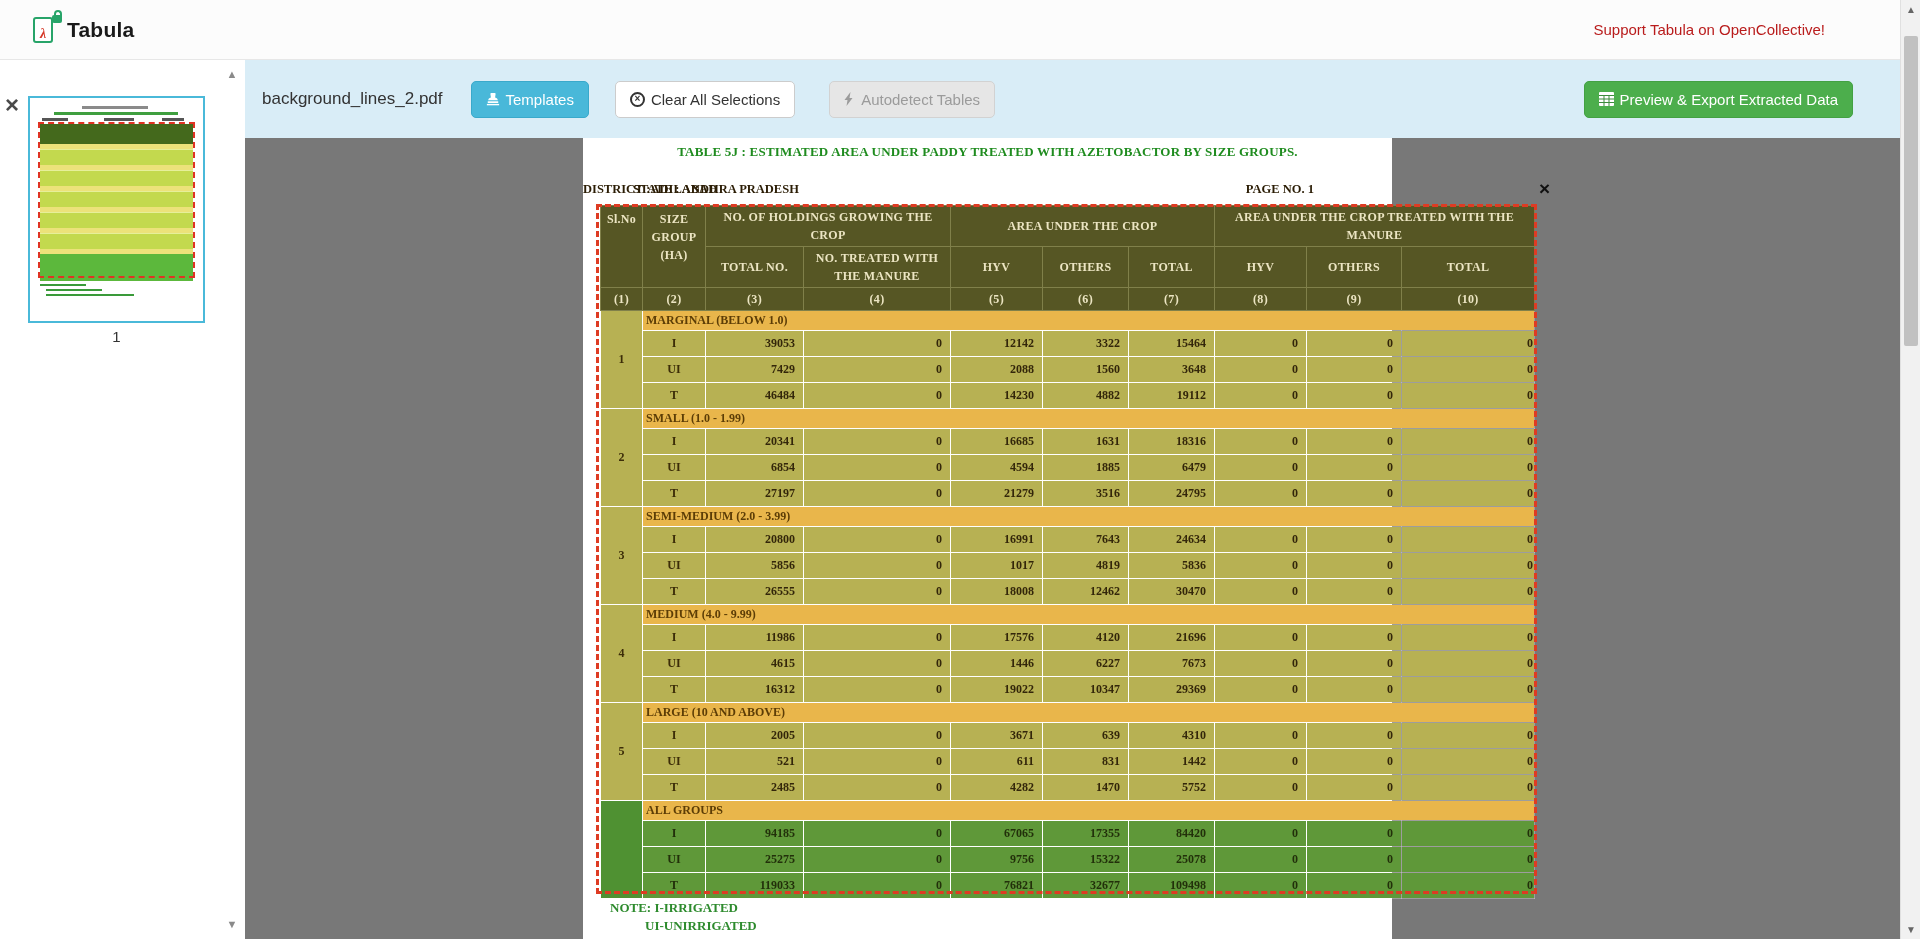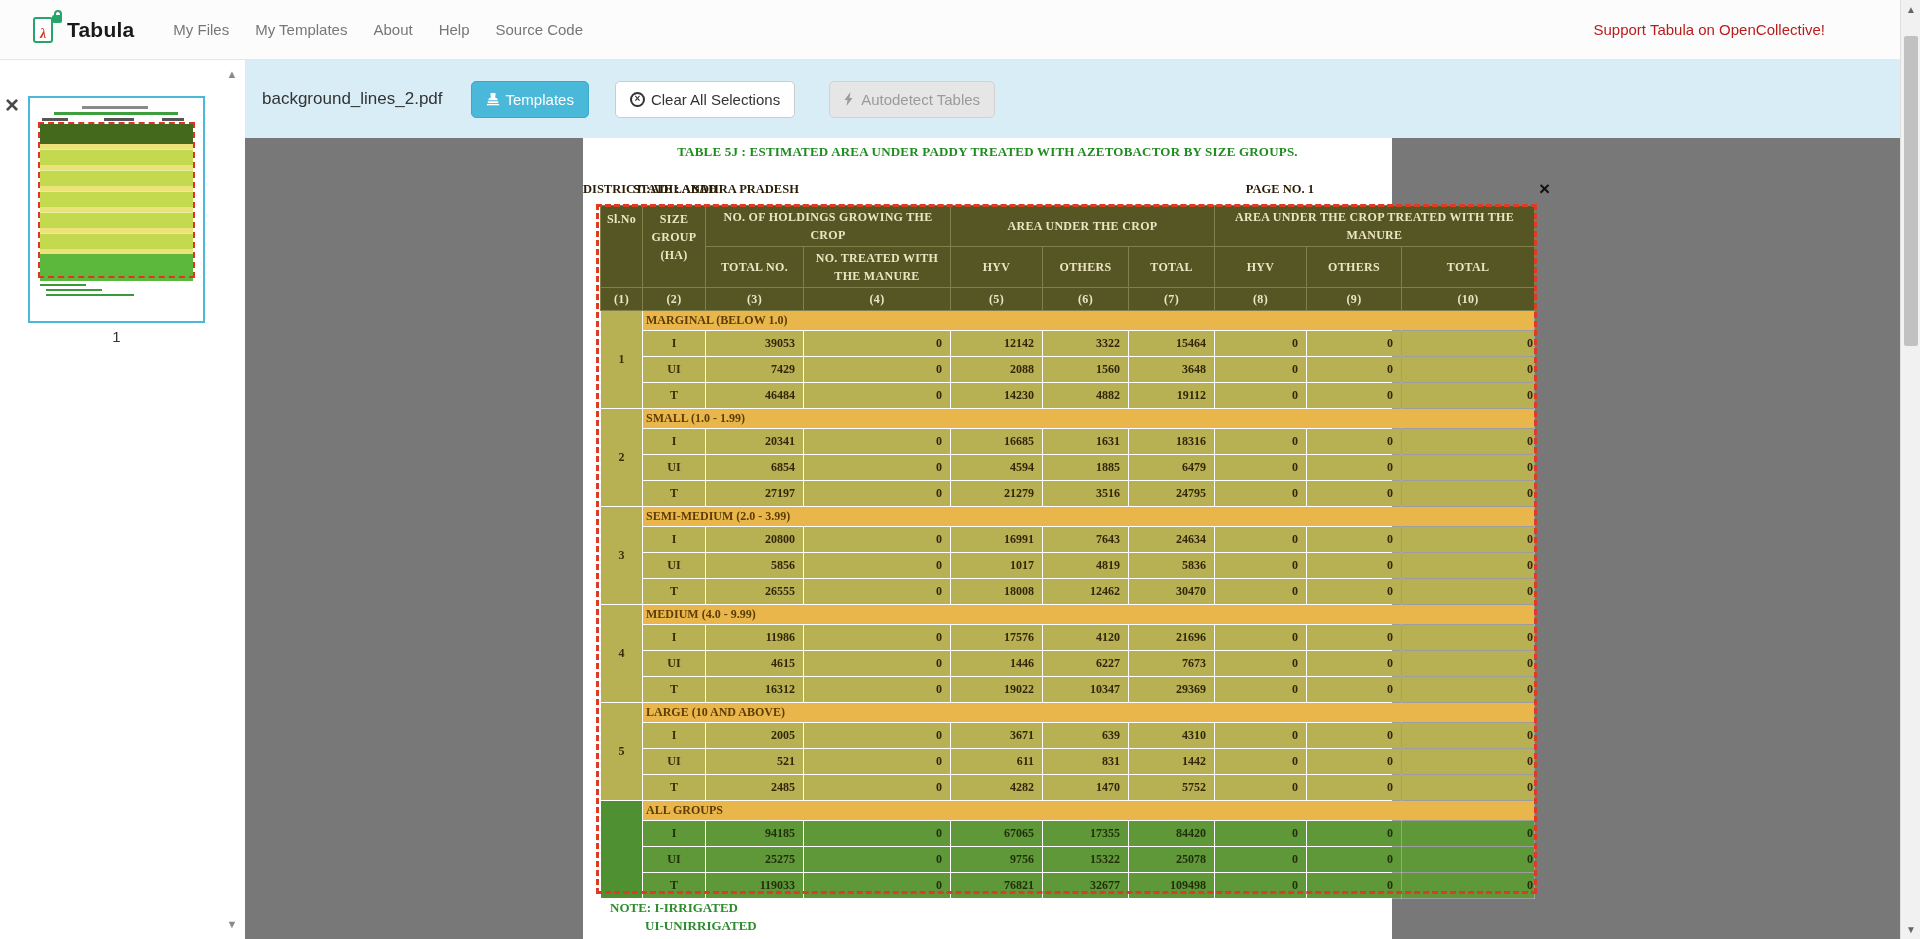--- a/index.html
+++ b/index.html
@@ -120,27 +120,20 @@
 <div id="navbar">
   <div class="brand-wrap">
     <div class="logo">
       <div class="logo-page">
         <span class="logo-lambda">λ</span>
       </div>
       <div class="logo-lock"></div>
     </div>
     <span class="brand-name">Tabula</span>
   </div>
-  <div class="nav-links">
-    <span class="nav-link">My Files</span>
-    <span class="nav-link">My Templates</span>
-    <span class="nav-link">About</span>
-    <span class="nav-link">Help</span>
-    <span class="nav-link">Source Code</span>
-  </div>
   <span class="nav-support">Support Tabula on OpenCollective!</span>
 </div>
 
 <div id="sidebar">
   <span class="sb-close">×</span>
 
   <div class="thumb">
     <div class="mini-line" style="left:52px; top:8px; width:66px; background:#8a8a8a;"></div>
     <div class="mini-line" style="left:24px; top:14px; width:124px;"></div>
     <div class="mini-line" style="left:12px; top:20px; width:26px; background:#555;"></div>
@@ -192,20 +185,33 @@
     <span>Clear All Selections</span>
   </span>
 
   <span class="btn btn-auto">
     <svg width="11" height="14" viewBox="0 0 10 14">
       <path fill="#9b9b9b" d="M6 0L0 8h3l-1 6 6-8H5z"></path>
     </svg>
     <span>Autodetect Tables</span>
   </span>
 
+  <span class="btn btn-export">
+    <svg width="15" height="14" viewBox="0 0 15 14">
+      <rect x="0" y="0" width="15" height="14" rx="1" fill="#fff"></rect>
+      <g stroke="#3c8c3c" stroke-width="1">
+        <line x1="0" y1="3.5" x2="15" y2="3.5"></line>
+          <line x1="0" y1="7" x2="15" y2="7"></line>
+        <line x1="0" y1="10.5" x2="15" y2="10.5"></line>
+          <line x1="5" y1="3.5" x2="5" y2="14"></line>
+        <line x1="10" y1="3.5" x2="10" y2="14"></line>
+      </g>
+    </svg>
+    <span>Preview &amp; Export Extracted Data</span>
+  </span>
 </div>
 
 <div id="viewer">
   <div id="pdf-page">
     <div class="doc-title">TABLE 5J : ESTIMATED AREA UNDER PADDY  TREATED WITH AZETOBACTOR BY SIZE GROUPS.</div>
     <div class="doc-meta meta-state">STATE : ANDHRA PRADESH</div>
     <div class="doc-meta meta-district">DISTRICT :ADILABAD</div>
     <div class="doc-meta meta-pageno">PAGE NO. 1</div>
     <span class="sel-close">×</span>
 

